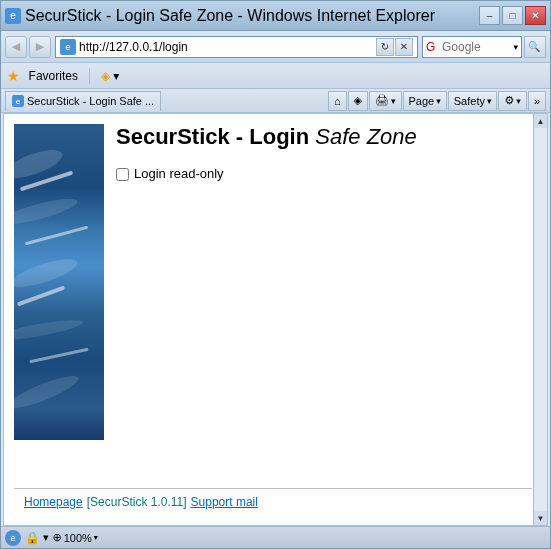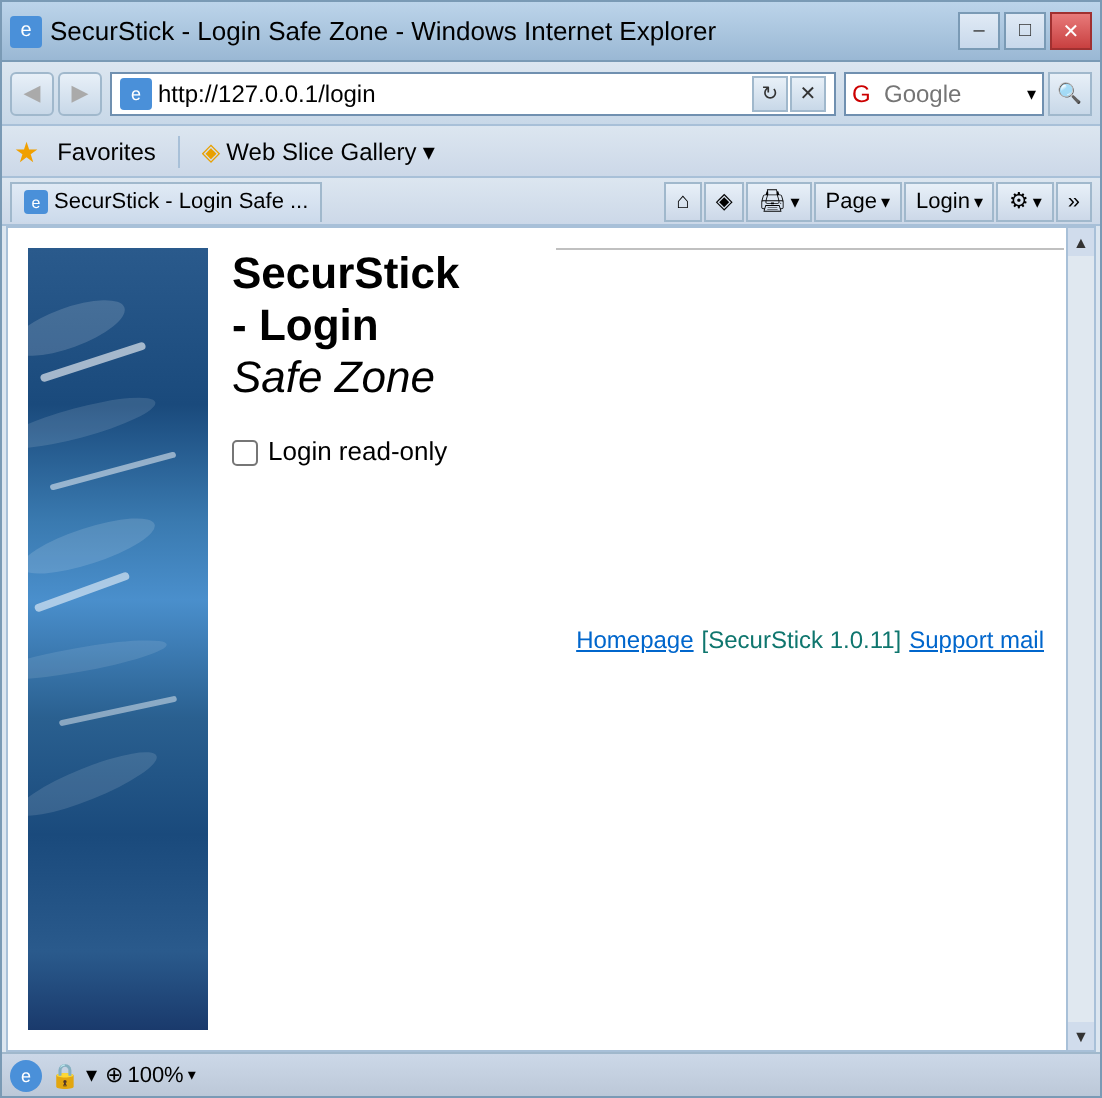--- a/index.html
+++ b/index.html
@@ -39,21 +39,21 @@
       border-radius: 2px;
       display: flex;
       align-items: center;
       justify-content: center;
       color: white;
       font-size: 10px;
     }
 
     .title-bar-text {
       flex: 1;
-      font-size: 13px;
+      font-size: 16px;
       color: #000;
     }
 
     .window-controls {
       display: flex;
       gap: 2px;
     }
 
     .win-btn {
       width: 21px;
@@ -312,21 +312,21 @@
 
     .scroll-track {
       flex: 1;
       width: 100%;
     }
 
     
     .page-content {
       padding: 10px 15px 10px 10px;
       display: flex;
-      flex-direction: row;
+      flex-direction: column;
       flex: 1;
       gap: 48px;
     }
 
     .page-layout {
       display: flex;
       gap: 12px;
       flex: 1;
     }
 
@@ -524,21 +524,20 @@
   </div>
 
   <div class="favorites-bar">
     <span class="fav-star">★</span>
     <div class="fav-item">
       <span>Favorites</span>
     </div>
     <div class="fav-divider"></div>
     <div class="fav-item">
       <span style="color:#e8a000;font-size:12px;">◈</span>
-      <span>Web Slice Gallery</span>
       <span>▾</span>
     </div>
   </div>
 
   <div class="toolbar-bar">
     <div class="tab-item">
       <div class="tab-icon">e</div>
       <span>SecurStick - Login Safe ...</span>
     </div>
     <div class="toolbar-spacer"></div>
@@ -550,21 +549,21 @@
     </div>
     <div class="toolbar-btn">
       <span>🖨</span>
       <span class="arrow">▾</span>
     </div>
     <div class="toolbar-btn">
       <span>Page</span>
       <span class="arrow">▾</span>
     </div>
     <div class="toolbar-btn">
-      <span>Login</span>
+      <span>Safety</span>
       <span class="arrow">▾</span>
     </div>
     <div class="toolbar-btn">
       <span>⚙</span>
       <span class="arrow">▾</span>
     </div>
     <div class="toolbar-btn">
       <span>»</span>
     </div>
   </div>

